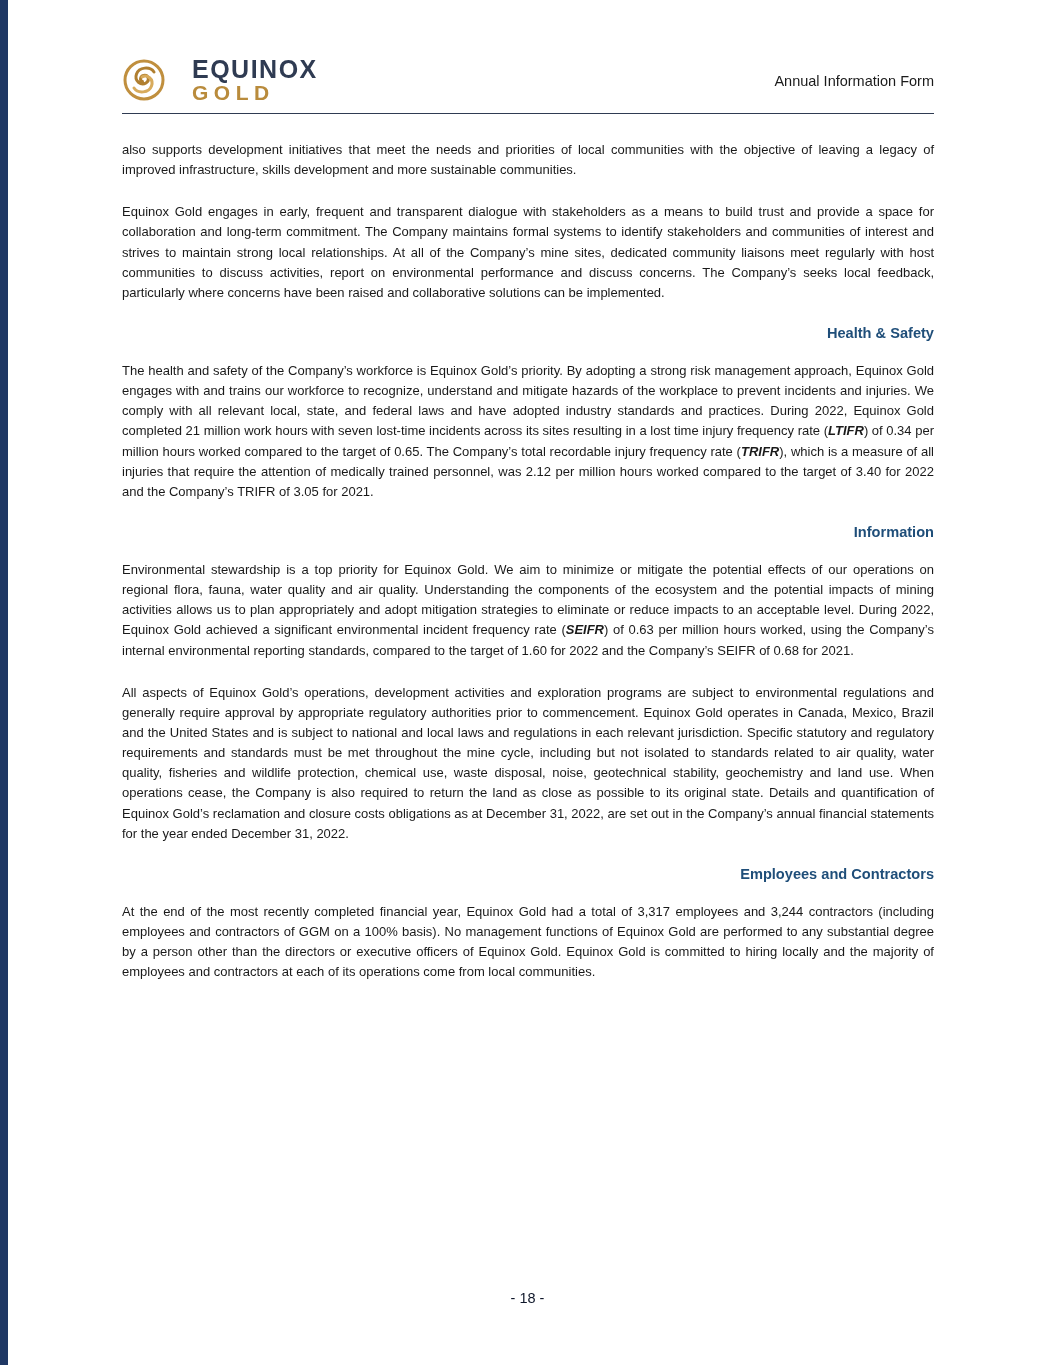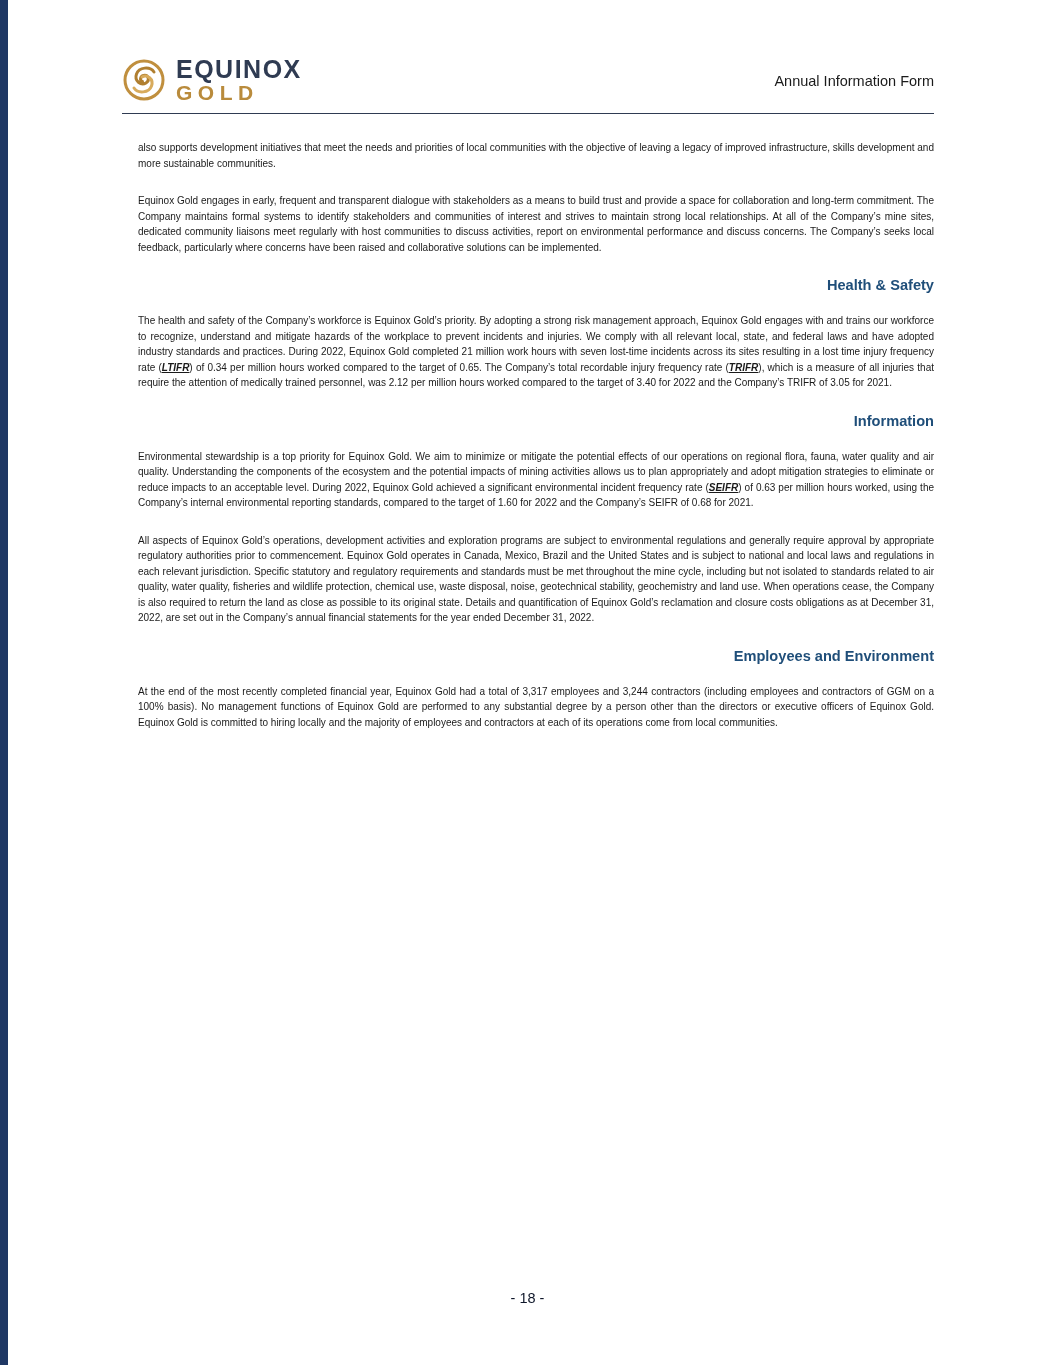--- a/index.html
+++ b/index.html
@@ -32,21 +32,21 @@
     height: 62px;
     border-bottom: 1.5px solid #2f3b52;
     box-sizing: border-box;
     display: flex;
     align-items: center;
     justify-content: space-between;
   }
   .logo {
     display: flex;
     align-items: center;
-    gap: 10px;
+    gap: 26px;
     margin-top: -6px;
   }
   .logo-mark {
     width: 44px;
     height: 44px;
     flex: 0 0 auto;
   }
   .logo-text {
     line-height: 1;
   }
@@ -70,22 +70,22 @@
     white-space: nowrap;
     text-align: center;
   }
   .body-area {
     position: absolute;
     left: 122px;
     top: 140px;
     width: 812px;
   }
   p.para {
-    margin: 0 0 22px 16px;
-    font-size: 10px;
+    margin: 0 0 22px 0;
+    font-size: 13px;
     line-height: 1.55;
     text-align: justify;
     text-justify: inter-word;
     color: #1a1a1a;
   }
   h2.section-heading {
     margin: 0 0 20px 0;
     font-size: 14.6px;
     font-weight: bold;
     color: #1f4e79;
@@ -96,21 +96,20 @@
     left: 0;
     top: 1290px;
     width: 100%;
     text-align: center;
     font-size: 14.5px;
     color: #0f172a;
   }
   em.term {
     font-style: italic;
     font-weight: bold;
-    text-decoration: underline;
   }
 </style>
 </head>
 <body>
 
 <div class="page">
 
   <div class="sidebar-rule"></div>
 
   <div class="header">
@@ -143,21 +142,21 @@
     </p>
 
     <h2 class="section-heading">Information</h2>
 
     <p class="para">
       <span>Environmental stewardship is a top priority for Equinox Gold. We aim to minimize or mitigate the potential effects of our operations on regional flora, fauna, water quality and air quality. Understanding the components of the ecosystem and the potential impacts of mining activities allows us to plan appropriately and adopt mitigation strategies to eliminate or reduce impacts to an acceptable level. During 2022, Equinox Gold achieved a significant environmental incident frequency rate (</span><em class="term">SEIFR</em><span>) of 0.63 per million hours worked, using the Company’s internal environmental reporting standards, compared to the target of 1.60 for 2022 and the Company’s SEIFR of 0.68 for 2021.</span>
     </p>
 
     <p class="para">All aspects of Equinox Gold’s operations, development activities and exploration programs are subject to environmental regulations and generally require approval by appropriate regulatory authorities prior to commencement. Equinox Gold operates in Canada, Mexico, Brazil and the United States and is subject to national and local laws and regulations in each relevant jurisdiction. Specific statutory and regulatory requirements and standards must be met throughout the mine cycle, including but not isolated to standards related to air quality, water quality, fisheries and wildlife protection, chemical use, waste disposal, noise, geotechnical stability, geochemistry and land use. When operations cease, the Company is also required to return the land as close as possible to its original state. Details and quantification of Equinox Gold’s reclamation and closure costs obligations as at December 31, 2022, are set out in the Company’s annual financial statements for the year ended December 31, 2022.</p>
 
-    <h2 class="section-heading">Employees and Environment</h2>
+    <h2 class="section-heading">Employees and Contractors</h2>
 
     <p class="para">At the end of the most recently completed financial year, Equinox Gold had a total of 3,317 employees and 3,244 contractors (including employees and contractors of GGM on a 100% basis). No management functions of Equinox Gold are performed to any substantial degree by a person other than the directors or executive officers of Equinox Gold. Equinox Gold is committed to hiring locally and the majority of employees and contractors at each of its operations come from local communities.</p>
 
   </div>
 
   <div class="footer">
     <span>- 18 -</span>
   </div>
 
 </div>

